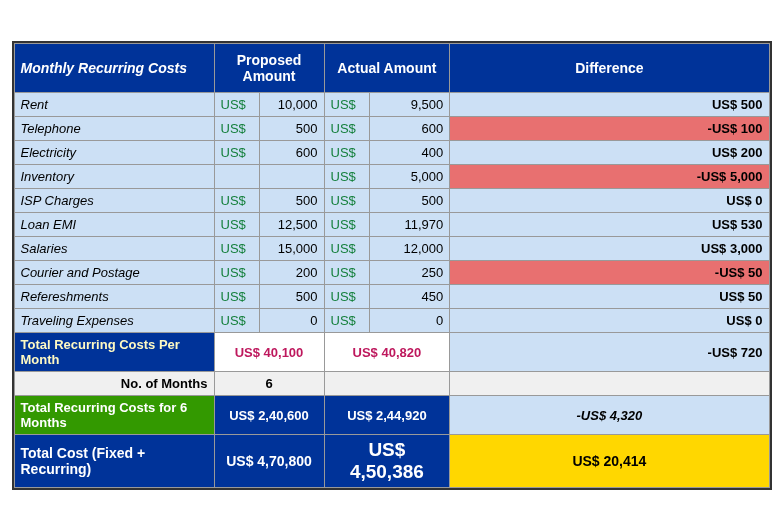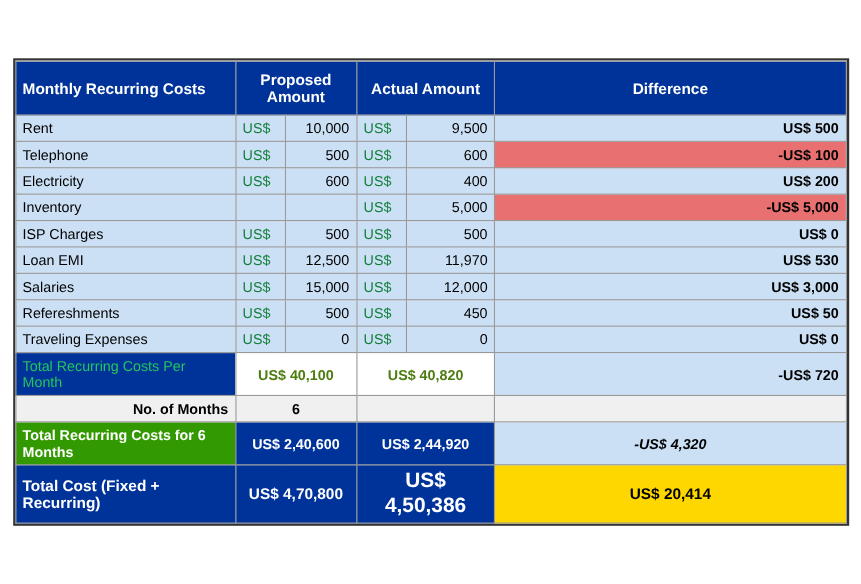--- a/index.html
+++ b/index.html
@@ -57,40 +57,40 @@
       text-align: right;
       color: #000;
       padding-left: 20px;
     }
     .diff-negative {
       background-color: #e87070 !important;
       font-weight: bold;
       text-align: right;
       color: #000;
     }
-    .col-name { width: 200px; }
+    .col-name { width: 200px; font-style: italic; }
     .col-prop-label { width: 45px; text-align: left; }
     .col-prop-val { width: 65px; text-align: right; }
     .col-act-label { width: 45px; text-align: left; }
     .col-act-val { width: 65px; text-align: right; padding-left: 34px; }
 
     .total-row td {
       background-color: #003399;
       color: #fff;
       font-weight: bold;
     }
     .total-row td.name-cell {
       background-color: #003399;
-      color: #22c55e;
-      font-weight: normal;
+      color: #fef9c3;
+      font-weight: bold;
       font-size: 13px;
     }
     .total-row td.amount-cell {
       background-color: #fff;
-      color: #4d7c0f;
+      color: #be185d;
       font-weight: bold;
       font-size: 13px;
       text-align: center;
     }
     .total-row td.diff-cell {
       background-color: #cce0f5;
       color: #000;
       font-weight: bold;
       text-align: right;
     }
@@ -209,20 +209,28 @@
     </tr>
         <tr class="data-row">
       <td class="col-name">Salaries</td>
       <td class="col-prop-label currency-label">US$</td>
       <td class="col-prop-val currency">15,000</td>
       <td class="col-act-label currency-label">US$</td>
       <td class="col-act-val currency">12,000</td>
       <td class="diff-positive">US$ 3,000</td>
     </tr>
         <tr class="data-row">
+      <td class="col-name">Courier and Postage</td>
+      <td class="col-prop-label currency-label">US$</td>
+      <td class="col-prop-val currency">200</td>
+      <td class="col-act-label currency-label">US$</td>
+      <td class="col-act-val currency">250</td>
+      <td class="diff-negative">-US$ 50</td>
+    </tr>
+        <tr class="data-row">
       <td class="col-name">Refereshments</td>
       <td class="col-prop-label currency-label">US$</td>
       <td class="col-prop-val currency">500</td>
       <td class="col-act-label currency-label">US$</td>
       <td class="col-act-val currency">450</td>
       <td class="diff-positive">US$ 50</td>
     </tr>
         <tr class="data-row">
       <td class="col-name">Traveling Expenses</td>
       <td class="col-prop-label currency-label">US$</td>

